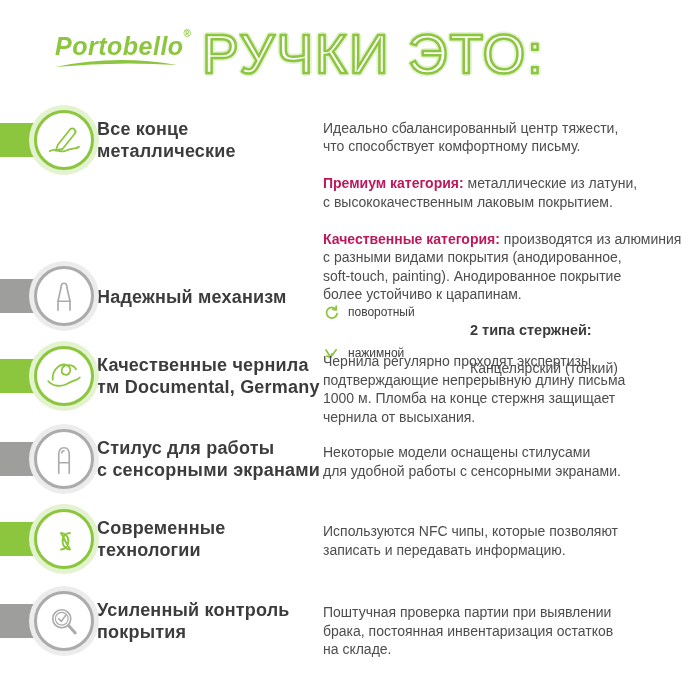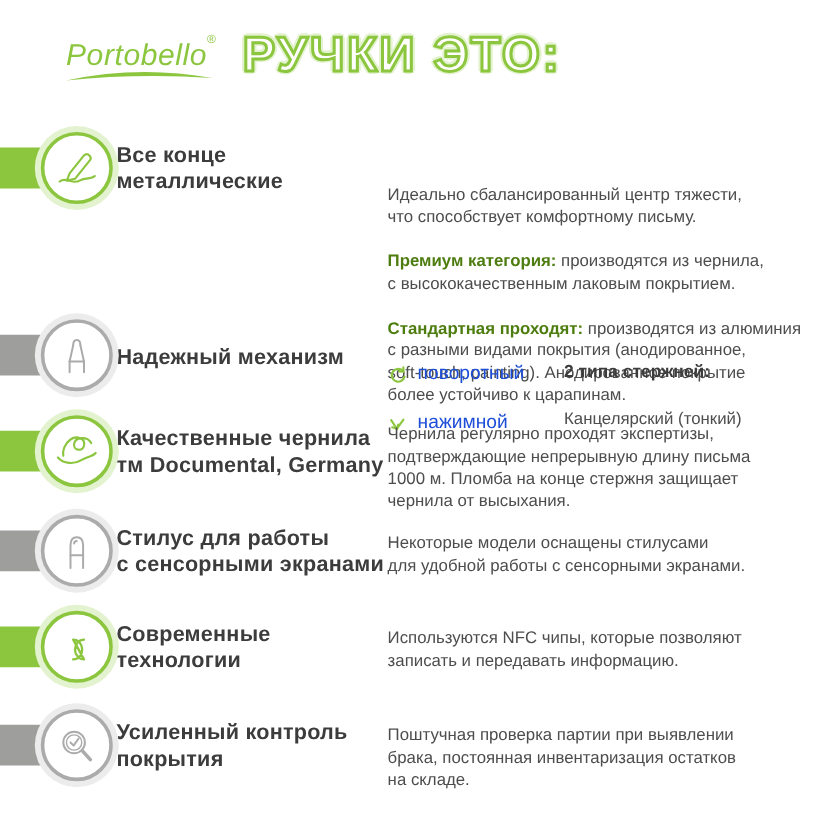--- a/index.html
+++ b/index.html
@@ -4,28 +4,28 @@
 <style>
   * { margin:0; padding:0; box-sizing:border-box; }
   html,body { background:#fff; }
   .page {
     position:relative; width:700px; height:700px; background:#ffffff;
     font-family:"Liberation Sans","DejaVu Sans",sans-serif; overflow:hidden;
   }
   
   .logo {
     position:absolute; left:55px; top:28px;
-    font-style:italic; font-weight:normal; font-size:25px; letter-spacing:.5px;
+    font-style:italic; font-weight:bold; font-size:25px; letter-spacing:.5px;
     color:var(--green);
   }
   .logo sup { font-size:10px; font-style:normal; vertical-align:18px; }
   .logo-swoosh { position:absolute; left:53px; top:58px; }
   .title {
     position:absolute; left:202px; top:22px;
-    font-size:41px; font-weight:700; letter-spacing:2px; white-space:nowrap;
+    font-size:55px; font-weight:400; letter-spacing:2px; white-space:nowrap;
     color:#ffffff;
     -webkit-text-stroke:2.5px var(--green);
     text-shadow:
       3px 0 0 var(--greenPale), -3px 0 0 var(--greenPale),
       0 3px 0 var(--greenPale), 0 -3px 0 var(--greenPale),
       2px 2px 0 var(--greenPale), -2px -2px 0 var(--greenPale),
       2px -2px 0 var(--greenPale), -2px 2px 0 var(--greenPale);
   }
   
   .bar {
@@ -43,35 +43,35 @@
   .row-gray .circle { border-color:var(--grayBorder); color:var(--grayBorder); box-shadow:0 0 0 5px var(--grayPale); }
   .heading {
     position:absolute; left:97px; width:228px;
     font-size:18px; font-weight:bold; line-height:22px; letter-spacing:.2px;
     color:#3c3c3c; white-space:pre-line;
   }
   .body {
     position:absolute; left:323px; width:374px;
     font-size:14px; line-height:18.5px; color:#4d4d4d; white-space:pre-line;
   }
-  .body b { color:#4d7c0f; }
-  
-  .r1 .bar{top:123px} .r1 .circle{top:110px} .r1 .heading{top:118px} .r1 .body{top:134px}
+  .body b { color:#be185d; }
+  
+  .r1 .bar{top:123px} .r1 .circle{top:110px} .r1 .heading{top:118px} .r1 .body{top:100px}
   .r2 .bar{top:279px} .r2 .circle{top:266px} .r2 .heading{top:286px} .r2 .body{top:282px}
   .r3 .bar{top:359px} .r3 .circle{top:346px} .r3 .heading{top:354px} .r3 .body{top:352px}
   .r4 .bar{top:442px} .r4 .circle{top:429px} .r4 .heading{top:437px} .r4 .body{top:443px}
   .r5 .bar{top:522px} .r5 .circle{top:509px} .r5 .heading{top:517px} .r5 .body{top:522px}
   .r6 .bar{top:604px} .r6 .circle{top:591px} .r6 .heading{top:599px} .r6 .body{top:603px}
   
   .mech-grid { display:flex; align-items:flex-start; }
   .mech-list { width:147px; }
-  .mech-item { display:flex; align-items:center; gap:8px; height:23px; font-size:16px; color:#1d4ed8; }
+  .mech-item { display:flex; align-items:center; gap:8px; height:23px; font-size:12px; color:#404040; }
   .mech-item svg { flex:0 0 auto; color:var(--green); }
   .refills { font-size:14px; line-height:19px; color:#4d4d4d; }
-  .refills b { display:block; color:#3c3c3c; font-size:14.5px; }
+  .refills b { display:block; color:#3c3c3c; font-size:14.5px;margin-top:20px; }
   svg { display:block; }
 </style>
 </head>
 <body>
 
 <div class="page">
 
   <div class="logo"><span>Portobello</span><sup>®</sup></div>
   <svg class="logo-swoosh" width="126" height="12" viewBox="0 0 126 12">
     <path d="M2,9 Q63,-4 124,7 Q63,3 2,9 Z" fill="var(--green)"></path>
@@ -84,23 +84,23 @@
       <svg width="42" height="42" viewBox="0 0 56 56" fill="none" stroke="currentColor" stroke-width="2.4" stroke-linecap="round" stroke-linejoin="round">
         <path d="M17,42 L20,34 L36,14 Q39,11 42,14 Q45,17 42,20 L26,40 Z"></path>
         <path d="M9,43 C16,37 23,47 31,42 C38,38 44,41 48,37"></path>
       </svg>
     </div>
     <div class="heading">Все конце
 металлические</div>
     <div class="body">
       <div><span>Идеально сбалансированный центр тяжести,
 что способствует комфортному письму.</span></div>
-      <div><b>Премиум категория:</b> <span>производятся из чернила,
+      <div><b>Премиум категория:</b> <span>металлические из латуни,
 с высококачественным лаковым покрытием.</span></div>
-      <div><b>Стандартная проходят:</b> <span>производятся из алюминия
+      <div><b>Качественные категория:</b> <span>производятся из алюминия
 с разными видами покрытия (анодированное,
 soft-touch, painting). Анодированное покрытие
 более устойчиво к царапинам.</span></div>
     </div>
   </div>
 
   <div class="row r2 row-gray">
     <div class="bar"></div>
     <div class="circle">
       <svg width="42" height="42" viewBox="0 0 56 56" fill="none" stroke="currentColor" stroke-width="2.2" stroke-linecap="round" stroke-linejoin="round">

